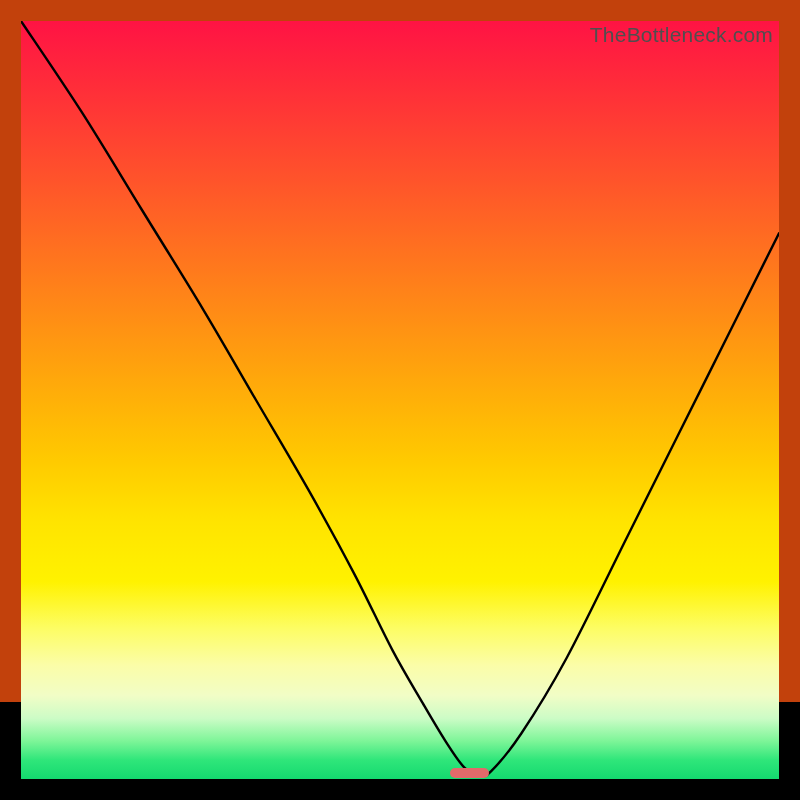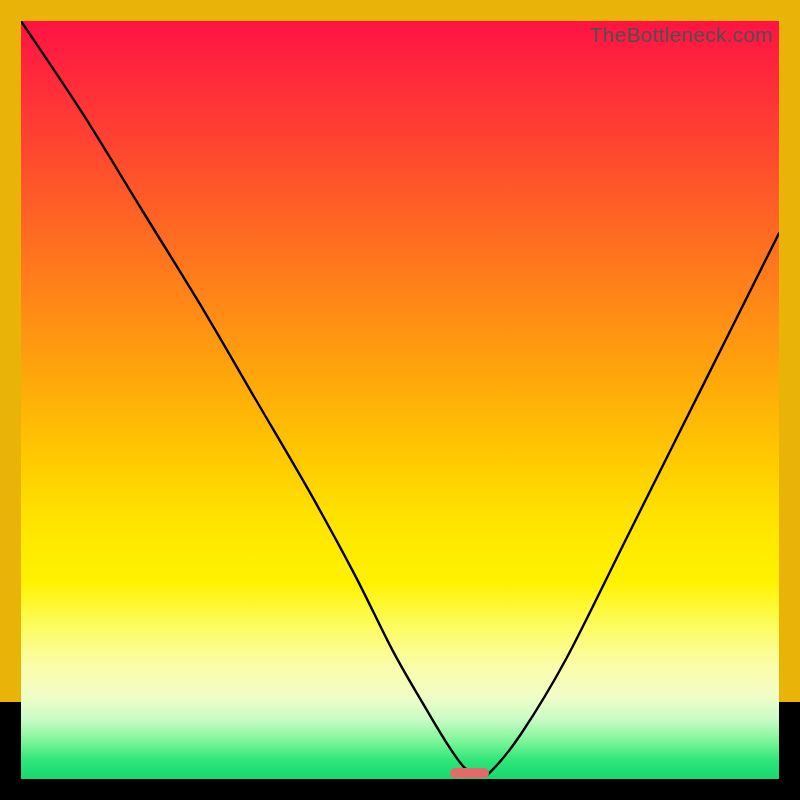--- a/index.html
+++ b/index.html
@@ -8,21 +8,21 @@
     width: 800px;
     height: 800px;
     background: #000;
     overflow: hidden;
     font-family: Arial, Helvetica, sans-serif;
   }
   .frame {
     position: relative;
     width: 800px;
     height: 702px;
-    background: #eab308;
+    background: #c2410c;
   }
   .plot {
     position: absolute;
     left: 21px;
     top: 21px;
     width: 758px;
     height: 758px;
     background: linear-gradient(to bottom,
       #ff1344 0%,
       #ff2b3a 8%,

